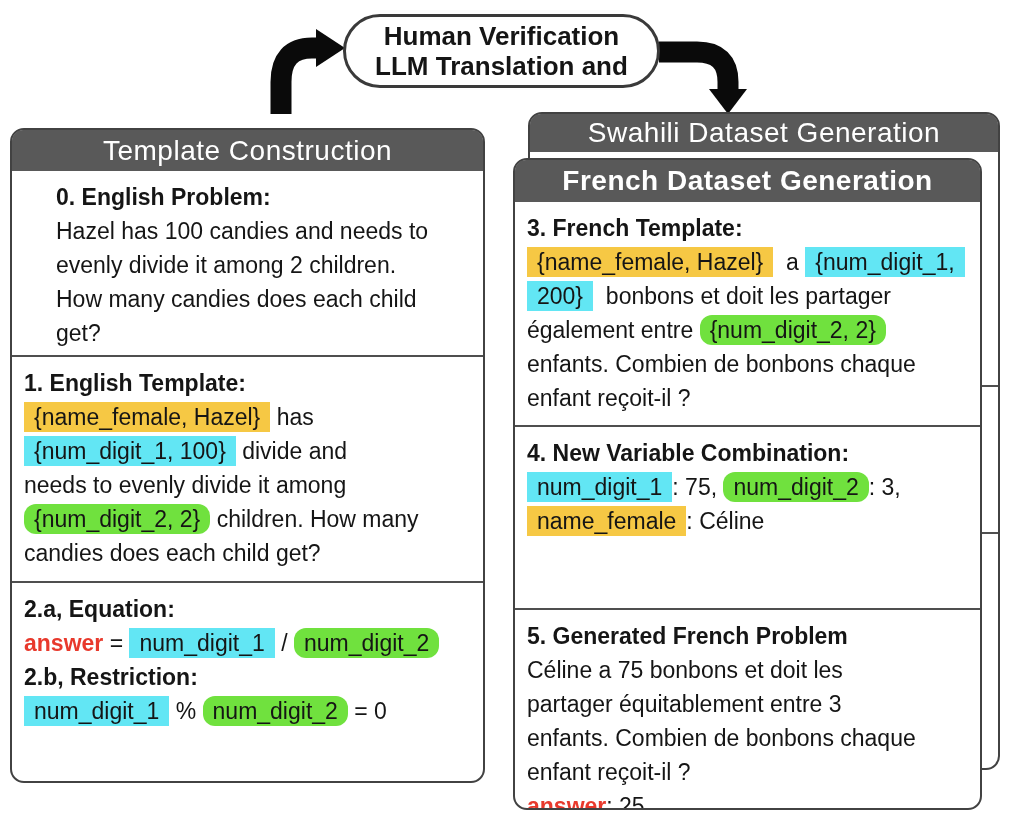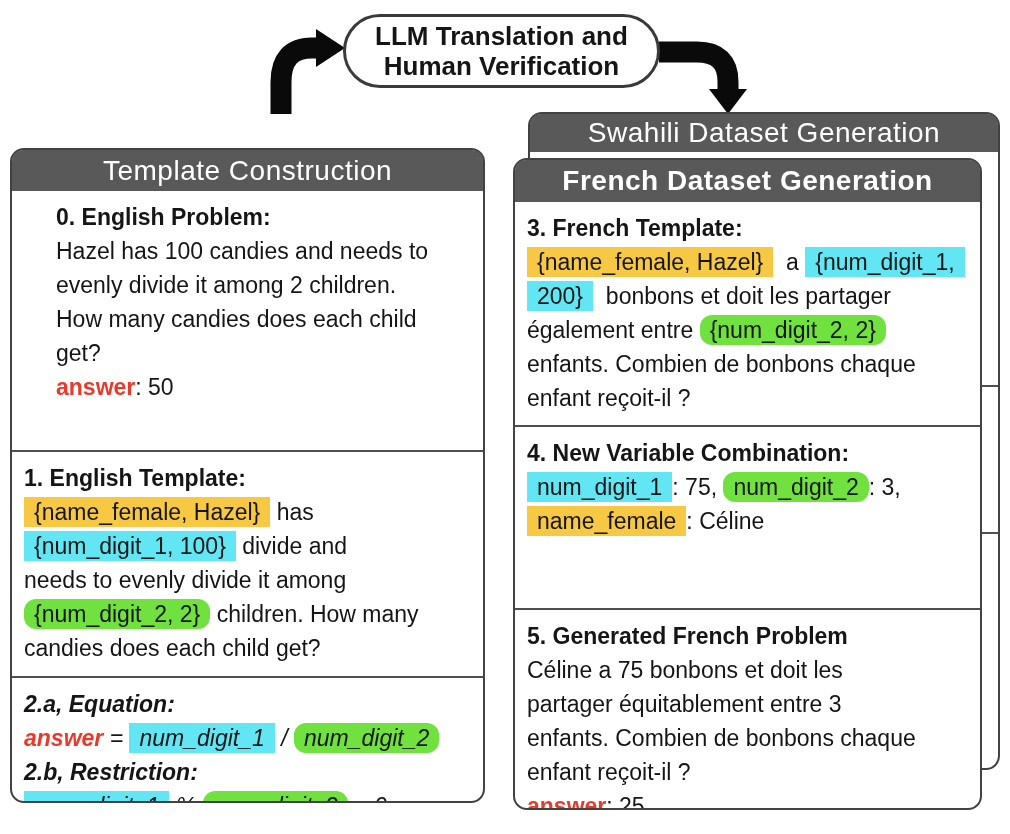--- a/index.html
+++ b/index.html
@@ -19,31 +19,31 @@
   .card{
     position:absolute;box-sizing:border-box;background:#ffffff;
     border:2.5px solid var(--card-border,#424242);border-radius:14px;
     display:flex;flex-direction:column;
   }
   .card-header{
     flex:none;background:var(--header-bg,#595959);color:#ffffff;
     display:flex;align-items:center;justify-content:center;
     font-size:28px;border-radius:11px 11px 0 0;letter-spacing:.5px;
   }
-  .card-left{left:10px;top:148px;width:475px;height:655px;z-index:3;}
+  .card-left{left:10px;top:128px;width:475px;height:655px;z-index:3;}
   .card-left .card-header{height:41px;}
   .card-swahili{left:528px;top:112px;width:472px;height:658px;z-index:1;position:absolute;}
   .card-swahili .card-header{height:38px;}
   .card-french{left:513px;top:158px;width:469px;height:652px;z-index:2;}
   .card-french .card-header{height:42px;font-weight:bold;}
   .sec{flex:none;box-sizing:border-box;padding:9px 12px 0 12px;overflow:hidden;}
   .sec + .sec{border-top:2px solid var(--divider,#4f4f4f);}
-  .card-left .sec-0{height:259px;padding-left:44px;}
+  .card-left .sec-0{height:184px;padding-left:44px;}
   .card-left .sec-1{height:226px;}
-  .card-left .sec-2{flex:1;font-style:italic;}
+  .card-left .sec-2{flex:1;}
   .card-french .sec-0{height:223px;}
   .card-french .sec-1{height:183px;}
   .card-french .sec-2{flex:1;}
   .line{white-space:pre;font-size:23px;line-height:34px;}
   .seg-b{font-weight:700;}
   .seg-r{font-weight:700;color:var(--answer-red,#E8392C);}
   .hl{padding:2px 10px;}
   .hl-y{background:var(--hl-yellow,#F6C844);}
   .hl-c{background:var(--hl-cyan,#62E6F4);}
   .hl-g{background:var(--hl-green,#70E13E);border-radius:12px;}
@@ -57,22 +57,22 @@
 <div class="canvas">
 
   <svg class="arrows" viewBox="0 0 1010 834">
     <path class="arrow-stroke" d="M 281 114 V 82 Q 281 48 312 48 H 317"></path>
     <polygon class="arrow-head" points="316,29 345,48 316,67"></polygon>
     <path class="arrow-stroke" d="M 659 52 H 697 Q 728 52 728 82 V 90"></path>
     <polygon class="arrow-head" points="709,89 747,89 728,114"></polygon>
   </svg>
 
   <div class="oval">
+    <div>Human Verification</div>
     <div>LLM Translation and</div>
-    <div>Human Verification</div>
   </div>
 
   <section class="card card-swahili">
     <header class="card-header">Swahili Dataset Generation</header>
     <div class="sw-divider sw-d1"></div>
     <div class="sw-divider sw-d2"></div>
   </section>
 
   <section class="card card-left">
     <header class="card-header">Template Construction</header>

